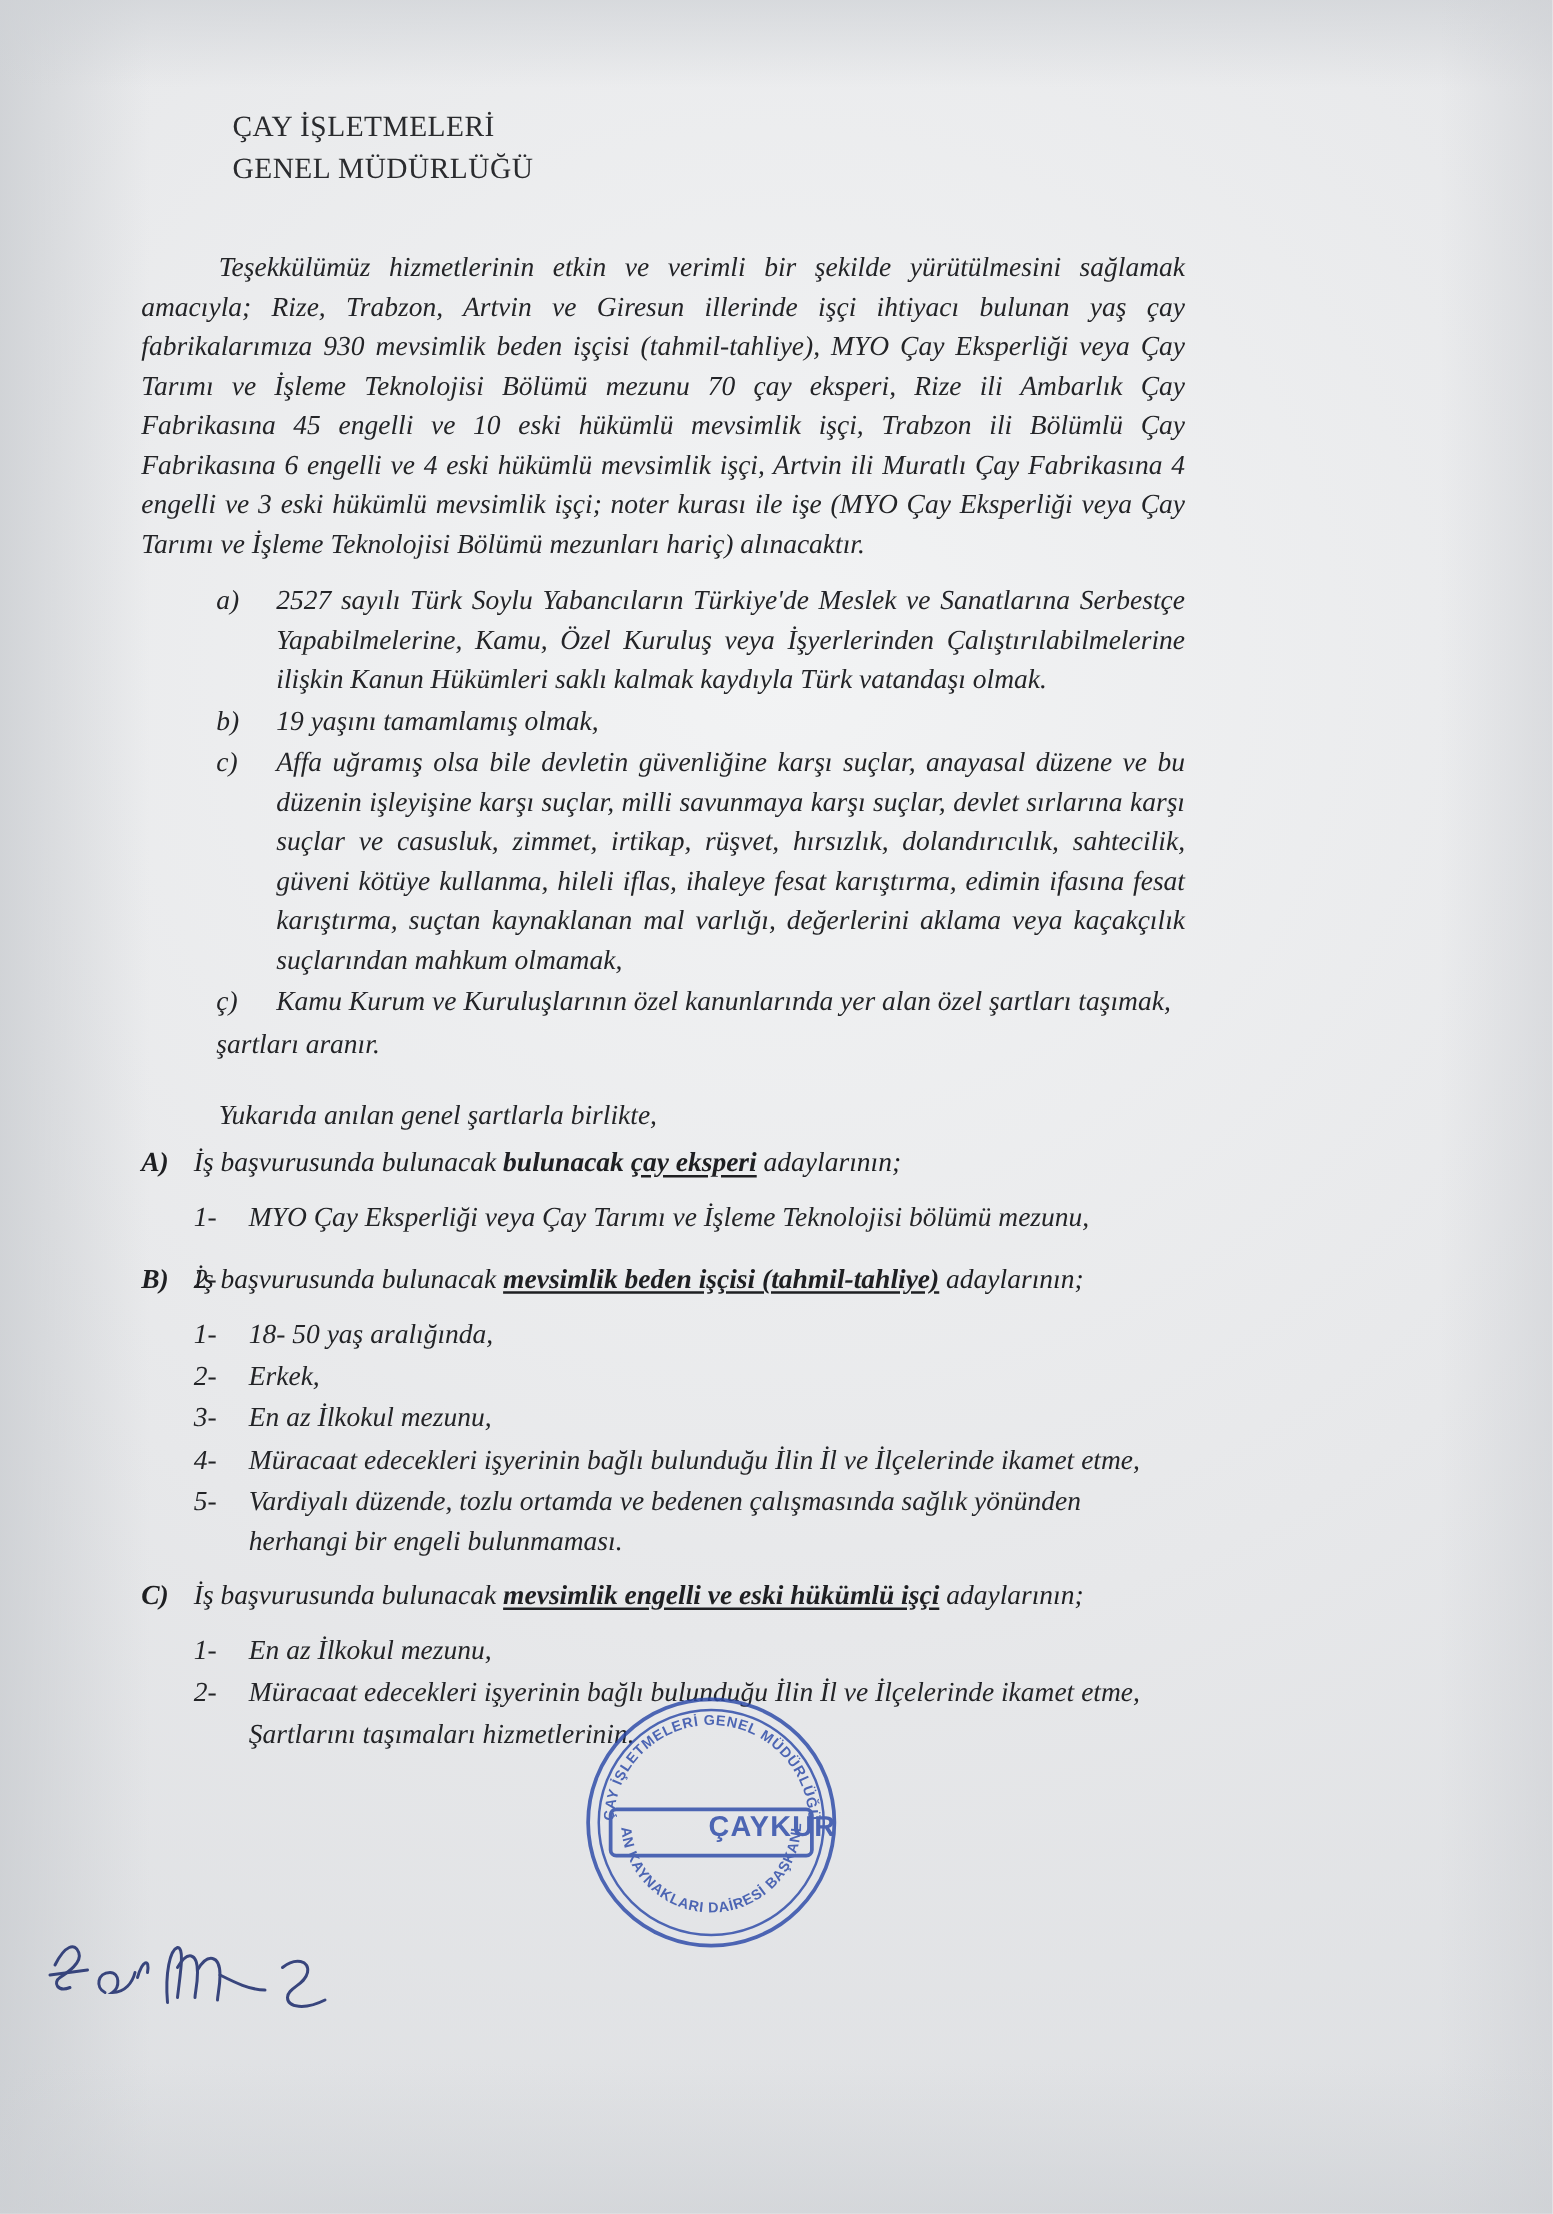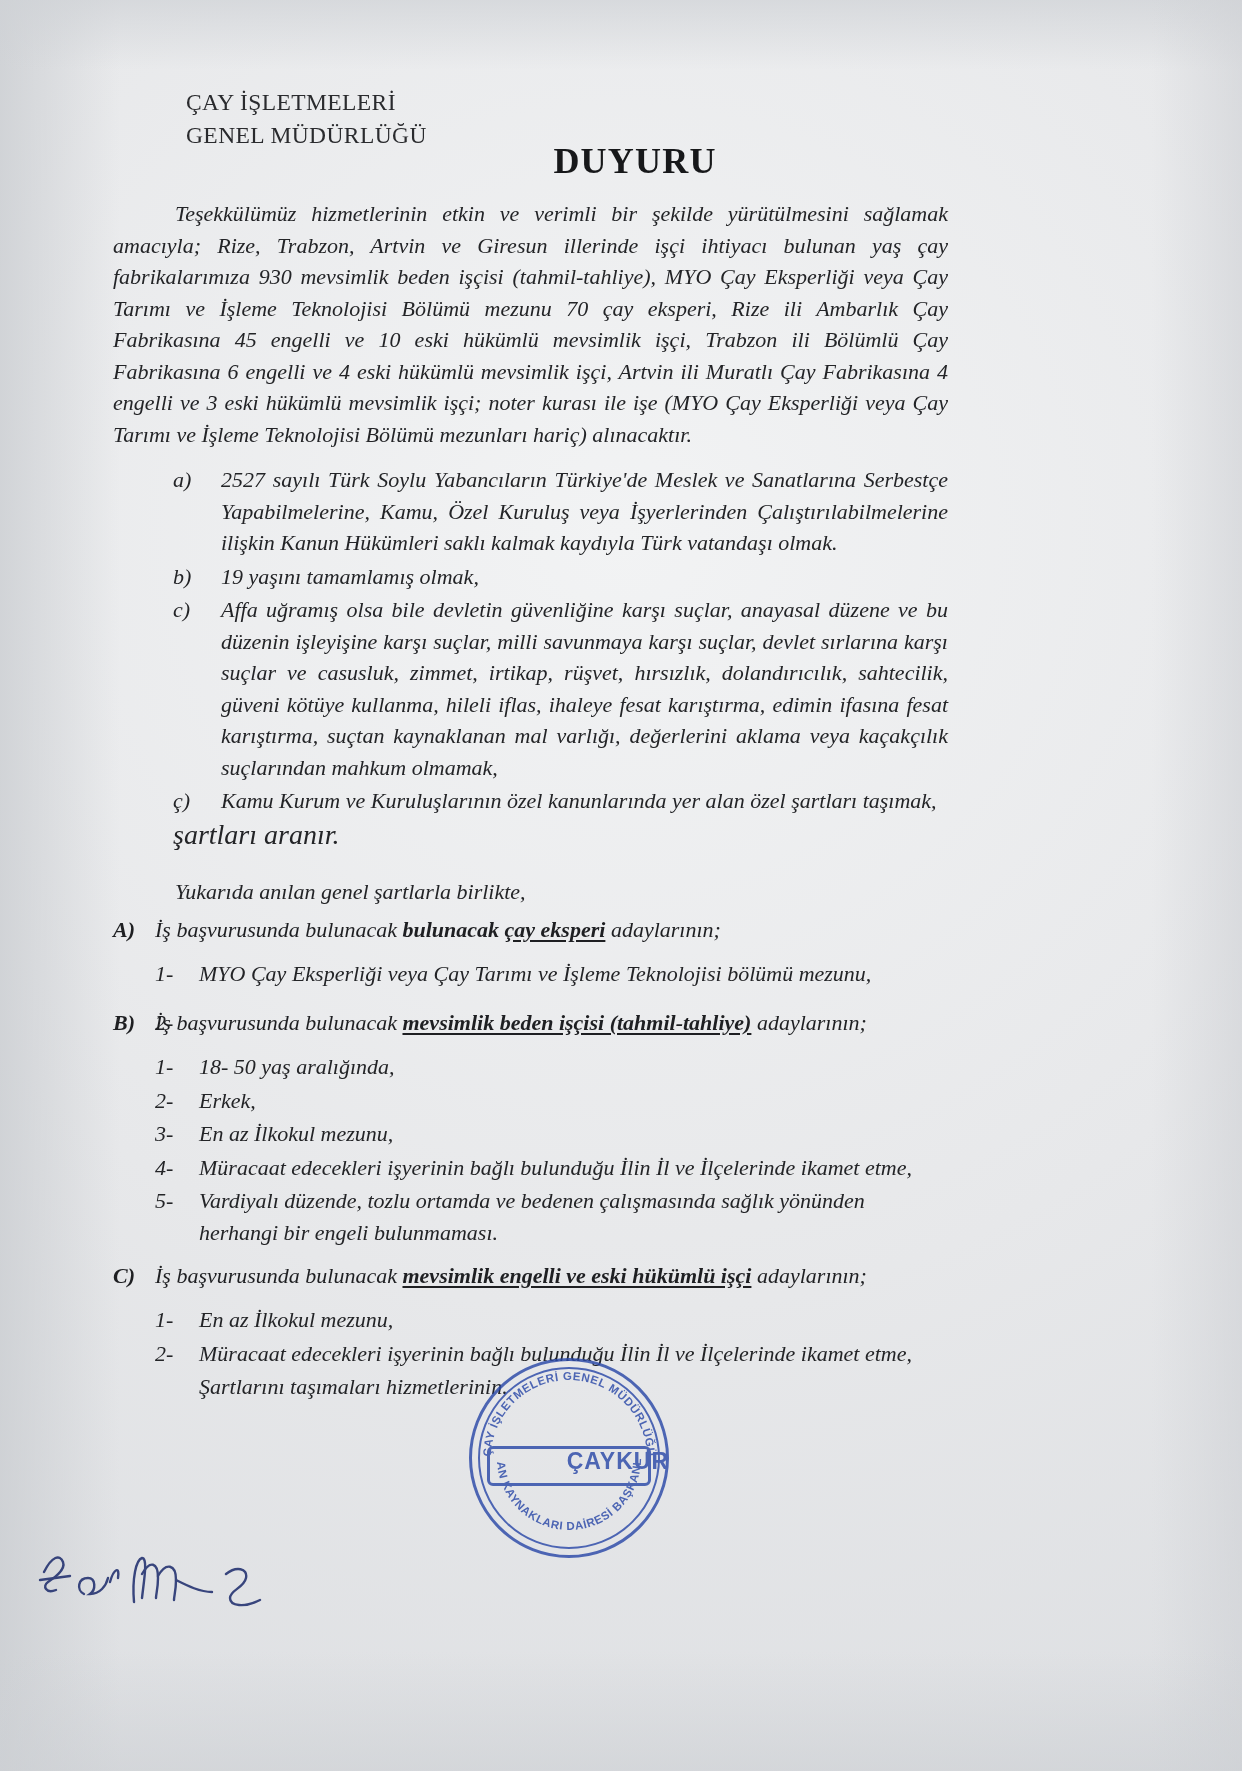--- a/index.html
+++ b/index.html
@@ -71,21 +71,21 @@
     font-size:22px;line-height:31.5px;
     text-align:justify;
     color:#232427;
   }
   ul.abc li .mk{
     position:absolute;left:0;top:0;width:40px;
     text-align:left;
   }
   .abc-wrap{padding-left:60px;}
   .closing{
-    font-size:28px;line-height:31.5px;margin:0;color:#232427;
+    font-size:22px;line-height:31.5px;margin:0;color:#232427;
   }
 
   .yukarida{
     margin:26px 0 6px 0;
     font-size:22px;line-height:31.5px;
     text-indent:62px;color:#232427;
   }
 
   .sec{margin:0 0 6px 0;}
   .sec-head{
@@ -148,23 +148,20 @@
 <div class="shade-right"></div>
 <div class="shade-bottom"></div>
 
 <div class="content">
 
   <div class="letterhead">
     <div>ÇAY İŞLETMELERİ</div>
     <div>GENEL MÜDÜRLÜĞÜ</div>
   </div>
 
-  <div class="title">
-    <span>DUYURU</span>
-  </div>
 
   <div class="body-block">
 
     <p class="para">Teşekkülümüz hizmetlerinin etkin ve verimli bir şekilde yürütülmesini sağlamak amacıyla; Rize, Trabzon, Artvin ve Giresun illerinde işçi ihtiyacı bulunan yaş çay fabrikalarımıza 930 mevsimlik beden işçisi (tahmil-tahliye), MYO Çay Eksperliği veya Çay Tarımı ve İşleme Teknolojisi Bölümü mezunu 70 çay eksperi, Rize ili Ambarlık Çay Fabrikasına 45 engelli ve 10 eski hükümlü mevsimlik işçi, Trabzon ili Bölümlü Çay Fabrikasına 6 engelli ve 4 eski hükümlü mevsimlik işçi, Artvin ili Muratlı Çay Fabrikasına 4 engelli ve 3 eski hükümlü mevsimlik işçi; noter kurası ile işe (MYO Çay Eksperliği veya Çay Tarımı ve İşleme Teknolojisi Bölümü mezunları hariç) alınacaktır.</p>
 
 
     <div class="abc-wrap">
       <ul class="abc" id="abc-list">
           <li><span class="mk">a)</span><span>2527 sayılı Türk Soylu Yabancıların Türkiye'de Meslek ve Sanatlarına Serbestçe Yapabilmelerine, Kamu, Özel Kuruluş veya İşyerlerinden Çalıştırılabilmelerine ilişkin Kanun Hükümleri saklı kalmak kaydıyla Türk vatandaşı olmak.</span></li>
           <li><span class="mk">b)</span><span>19 yaşını tamamlamış olmak,</span></li>

